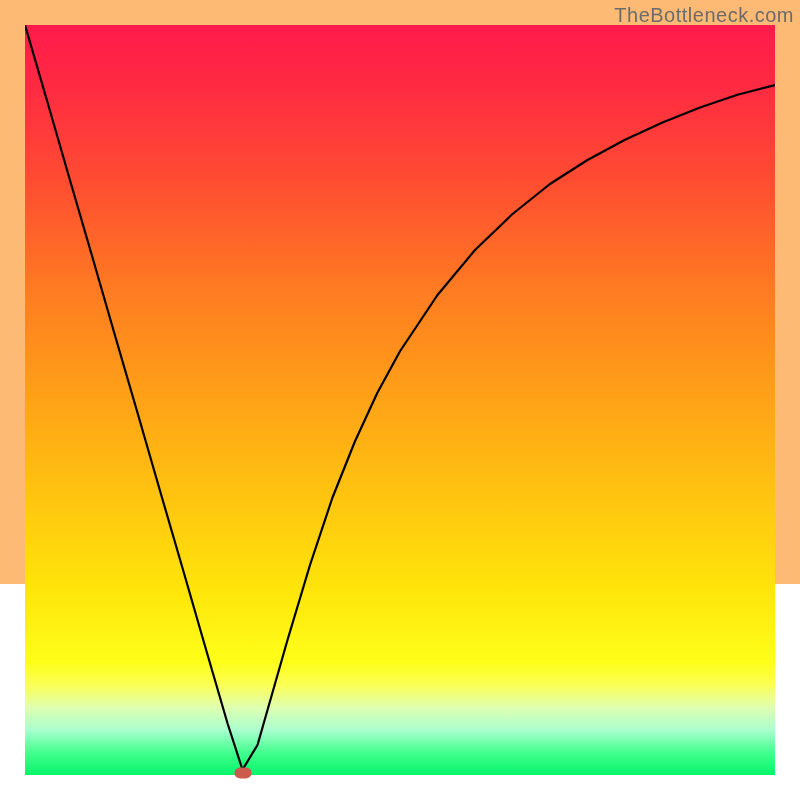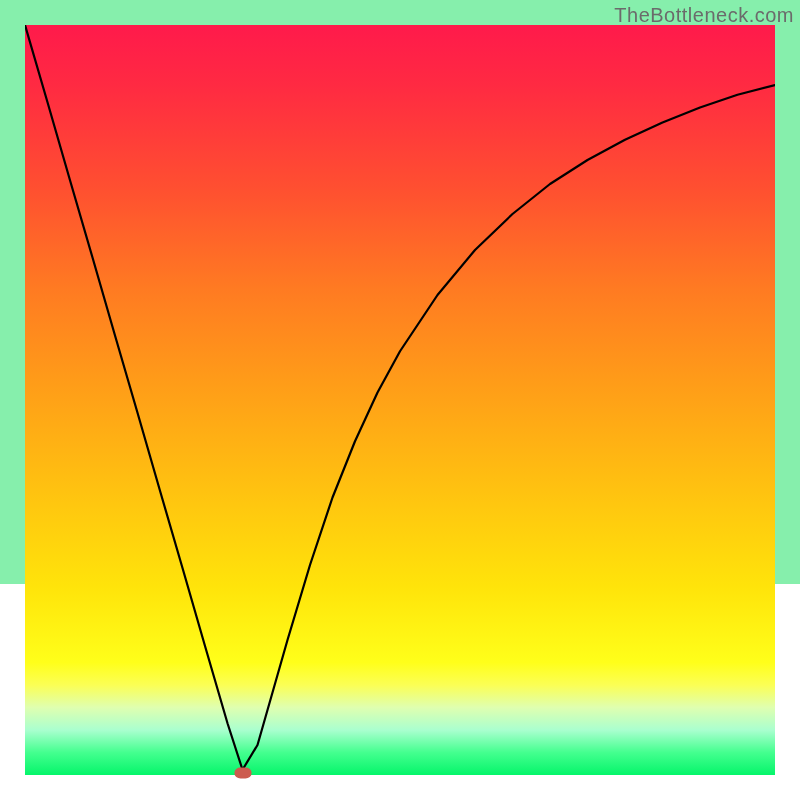--- a/index.html
+++ b/index.html
@@ -6,21 +6,21 @@
     margin: 0;
     padding: 0;
     width: 800px;
     height: 800px;
     overflow: hidden;
     font-family: Arial, Helvetica, sans-serif;
   }
   .frame {
     width: 800px;
     height: 584px;
-    background: #86efac;
+    background: #fdba74;
     position: relative;
   }
   .plot-area {
     position: absolute;
     left: 25px;
     top: 25px;
     width: 750px;
     height: 750px;
     background: linear-gradient(to bottom,
       #ff1a4b 0%,

